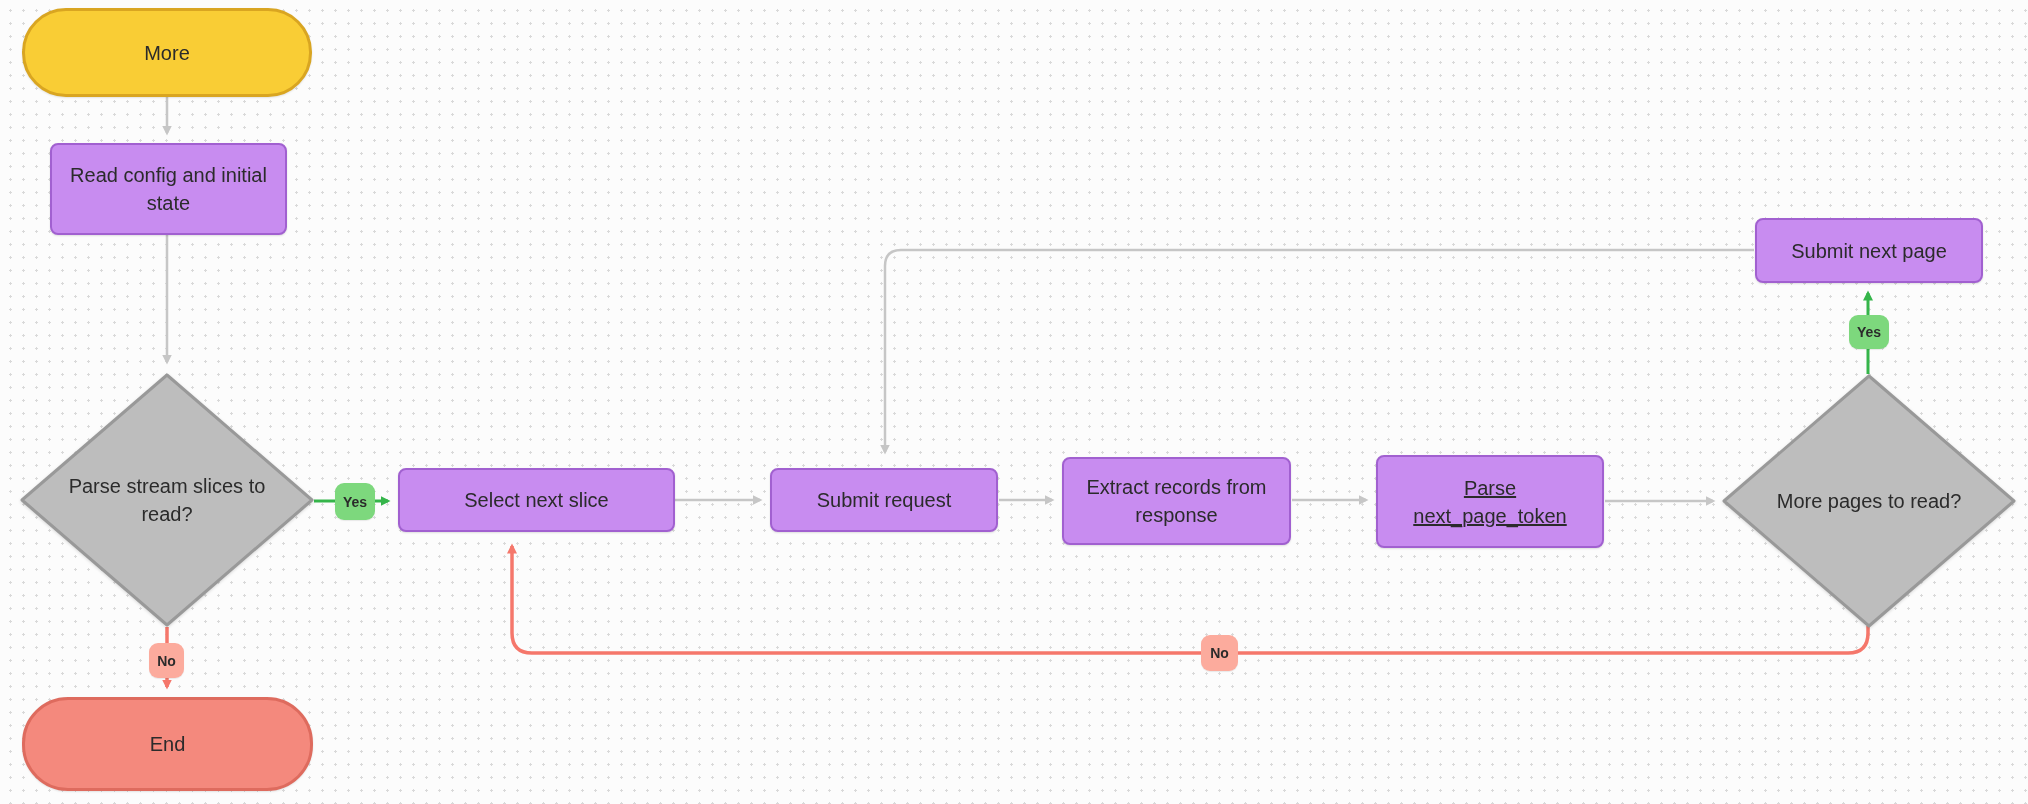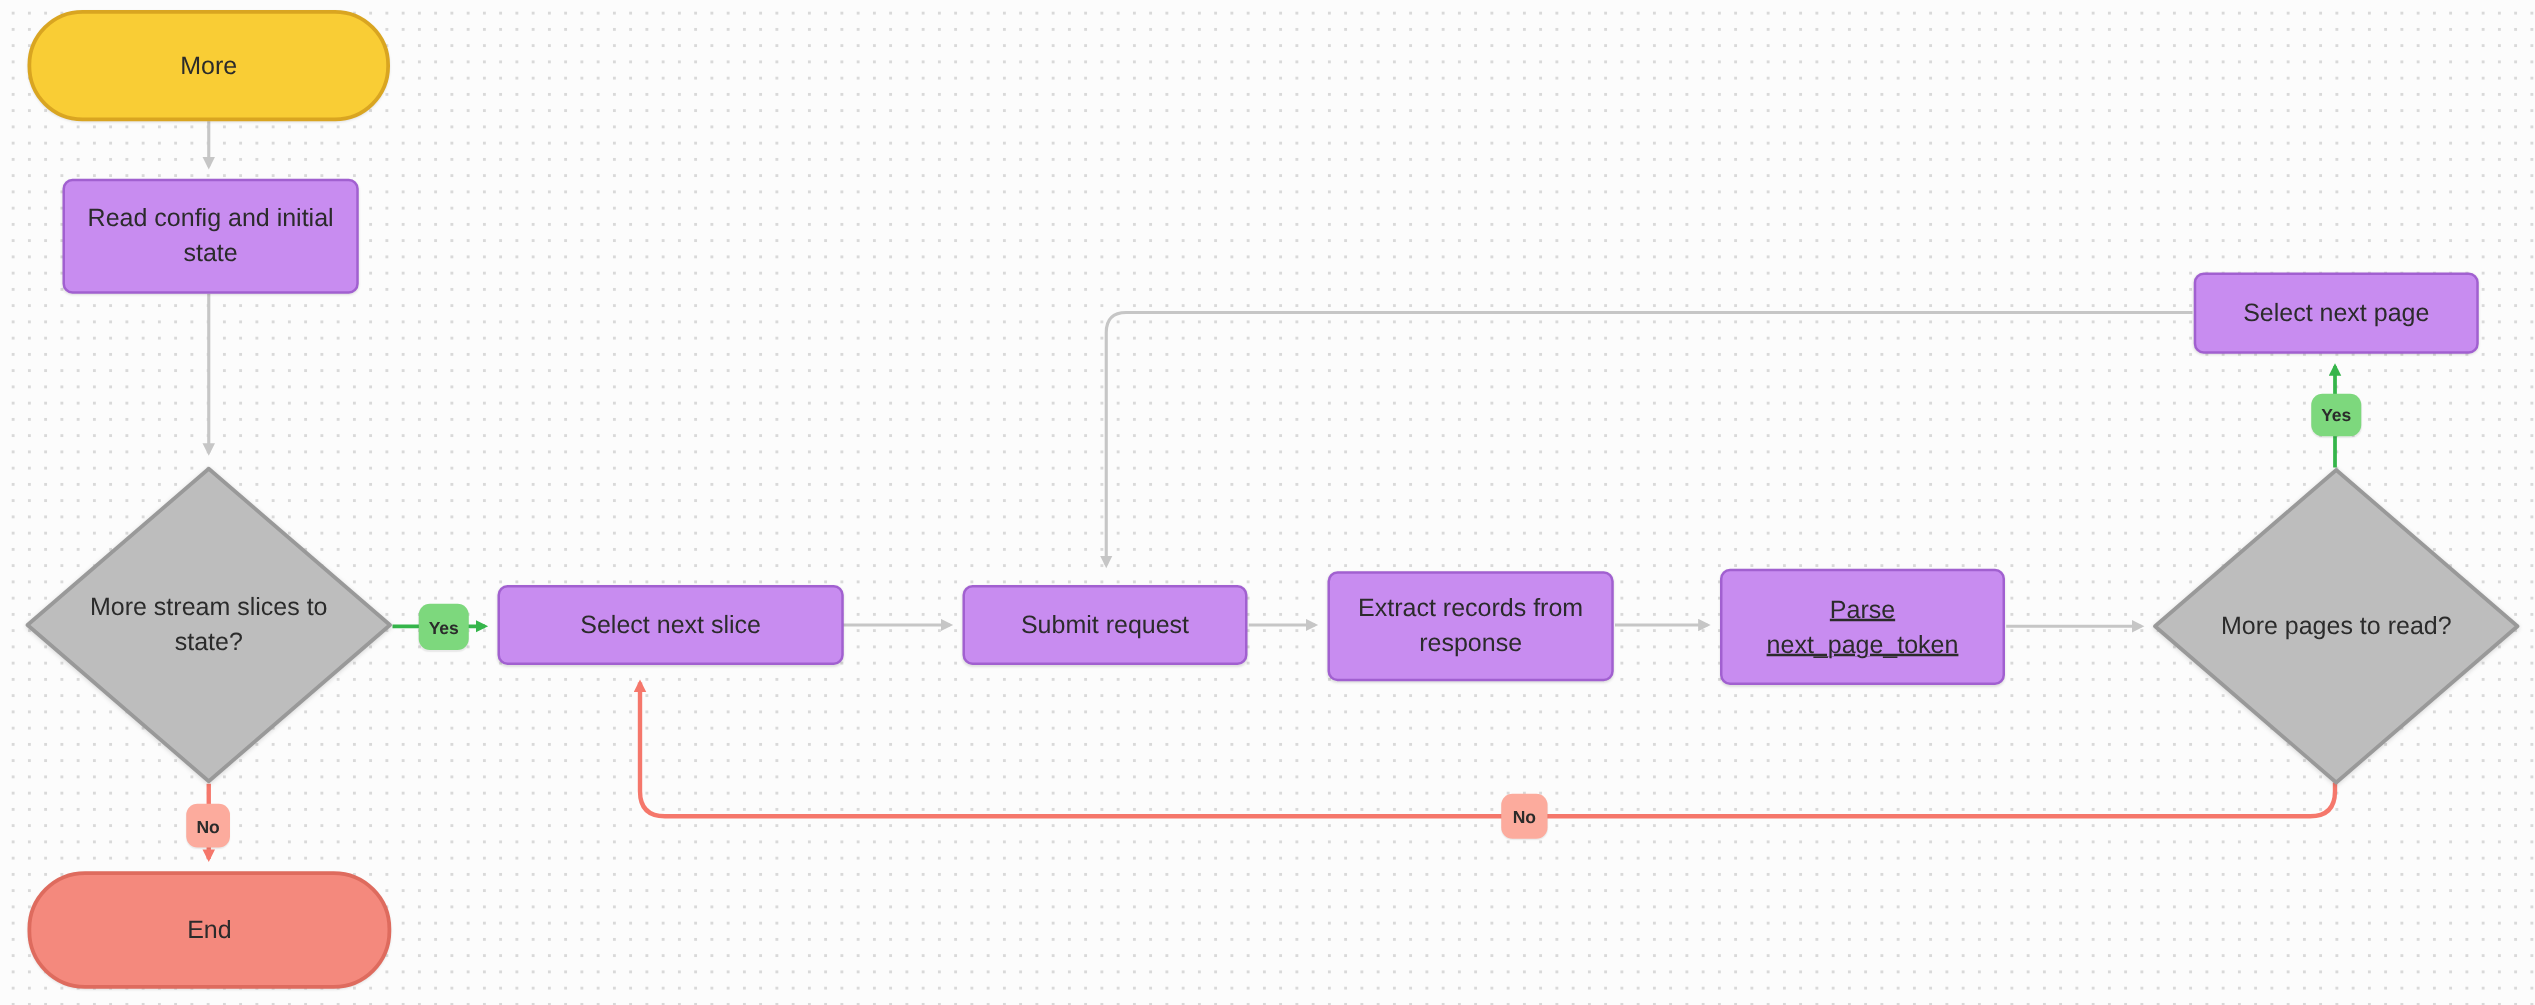--- a/index.html
+++ b/index.html
@@ -99,21 +99,21 @@
   </div>
 
   <div class="node process" style="left:50px;top:143px;width:237px;height:92px;">
     <span>Read config and initial state</span>
   </div>
 
   <div class="decision" style="left:20px;top:373px;width:294px;height:254px;">
     <svg viewBox="0 0 294 254">
       <polygon class="diamond" points="147,2 292,127 147,252 2,127"></polygon>
     </svg>
-    <div class="node-label">More stream slices to state?</div>
+    <div class="node-label">Parse stream slices to read?</div>
   </div>
 
   <div class="node process" style="left:398px;top:468px;width:277px;height:64px;">
     <span>Select next slice</span>
   </div>
 
   <div class="node process" style="left:770px;top:468px;width:228px;height:64px;">
     <span>Submit request</span>
   </div>
 
@@ -127,21 +127,21 @@
   </div>
 
   <div class="decision" style="left:1722px;top:374px;width:294px;height:254px;">
     <svg viewBox="0 0 294 254">
       <polygon class="diamond" points="147,2 292,127 147,252 2,127"></polygon>
     </svg>
     <div class="node-label">More pages to read?</div>
   </div>
 
   <div class="node process" style="left:1755px;top:218px;width:228px;height:65px;">
-    <span>Select next page</span>
+    <span>Submit next page</span>
   </div>
 
   <div class="node terminal-end" style="left:22px;top:697px;width:291px;height:94px;">
     <span>End</span>
   </div>
 
   <div class="chip chip-yes" style="left:335px;top:483px;width:40px;height:37px;">
     <span>Yes</span>
   </div>
 

